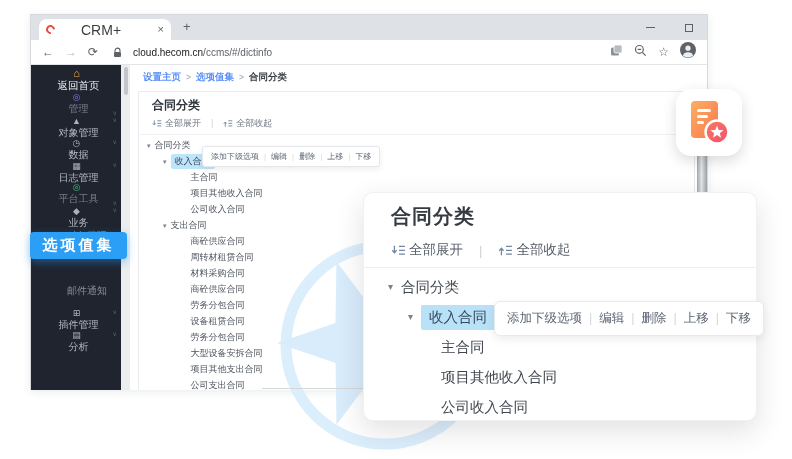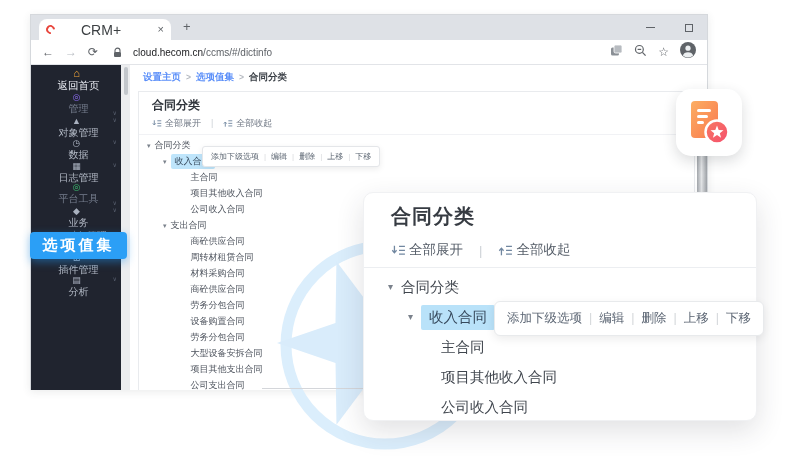--- a/index.html
+++ b/index.html
@@ -211,20 +211,25 @@
           <div class="sb-item type-normal icon-briefcase-icon has-chevron" data-idx="6">
             <span class="sb-icon"></span>
             <span class="sb-label">业务</span>
             <span class="sb-chevron">∨</span>
           </div>
           <div class="sb-item type-sub" data-idx="7">
 
             <span class="sb-label">对象管理</span>
 
           </div>
+          <div class="sb-item type-sub" data-idx="8">
+
+            <span class="sb-label">邮件通知</span>
+
+          </div>
           <div class="sb-item type-normal icon-plugin-icon has-chevron" data-idx="9">
             <span class="sb-icon"></span>
             <span class="sb-label">插件管理</span>
             <span class="sb-chevron">∨</span>
           </div>
           <div class="sb-item type-normal icon-chart-icon has-chevron" data-idx="11">
             <span class="sb-icon"></span>
             <span class="sb-label">分析</span>
             <span class="sb-chevron">∨</span>
           </div>
@@ -312,21 +317,21 @@
               <div class="tree-row level-2" data-idx="9">
                 <span class="arrow">▾</span>
                 <span class="node-label">商砼供应合同</span>
               </div>
               <div class="tree-row level-2" data-idx="10">
                 <span class="arrow">▾</span>
                 <span class="node-label">劳务分包合同</span>
               </div>
               <div class="tree-row level-2" data-idx="11">
                 <span class="arrow">▾</span>
-                <span class="node-label">设备购置合同</span>
+                <span class="node-label">设备租赁合同</span>
               </div>
               <div class="tree-row level-2" data-idx="12">
                 <span class="arrow">▾</span>
                 <span class="node-label">劳务分包合同</span>
               </div>
               <div class="tree-row level-2" data-idx="13">
                 <span class="arrow">▾</span>
                 <span class="node-label">大型设备安拆合同</span>
               </div>
               <div class="tree-row level-2" data-idx="14">

